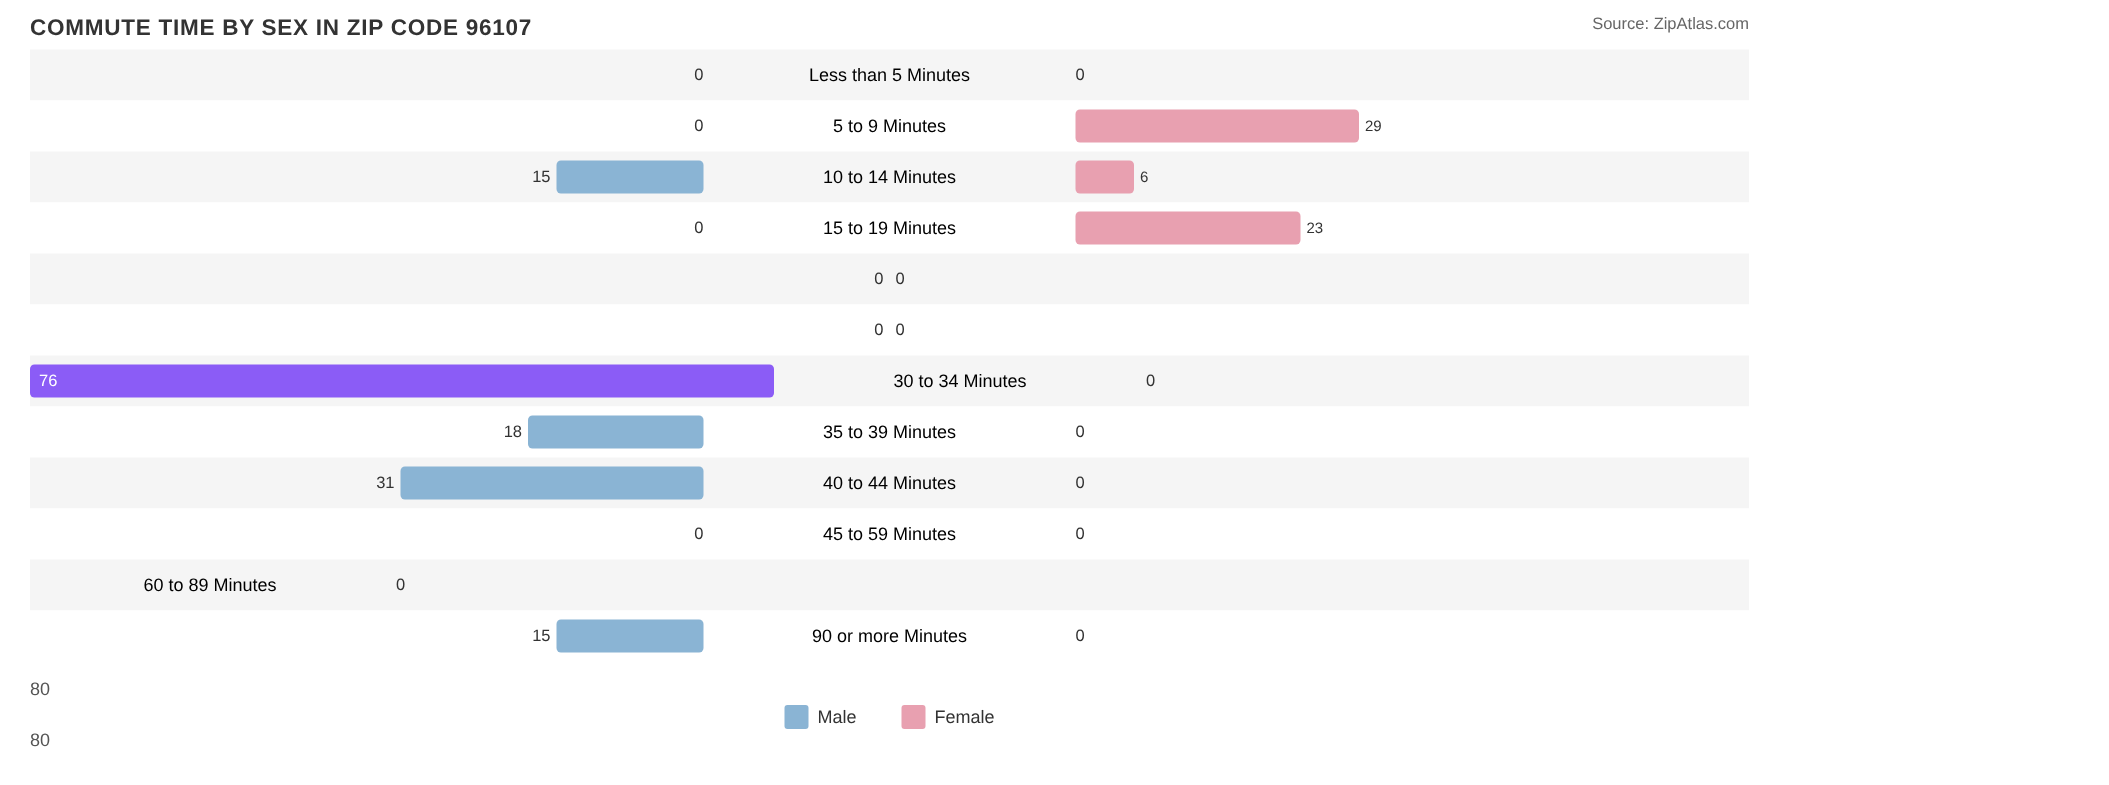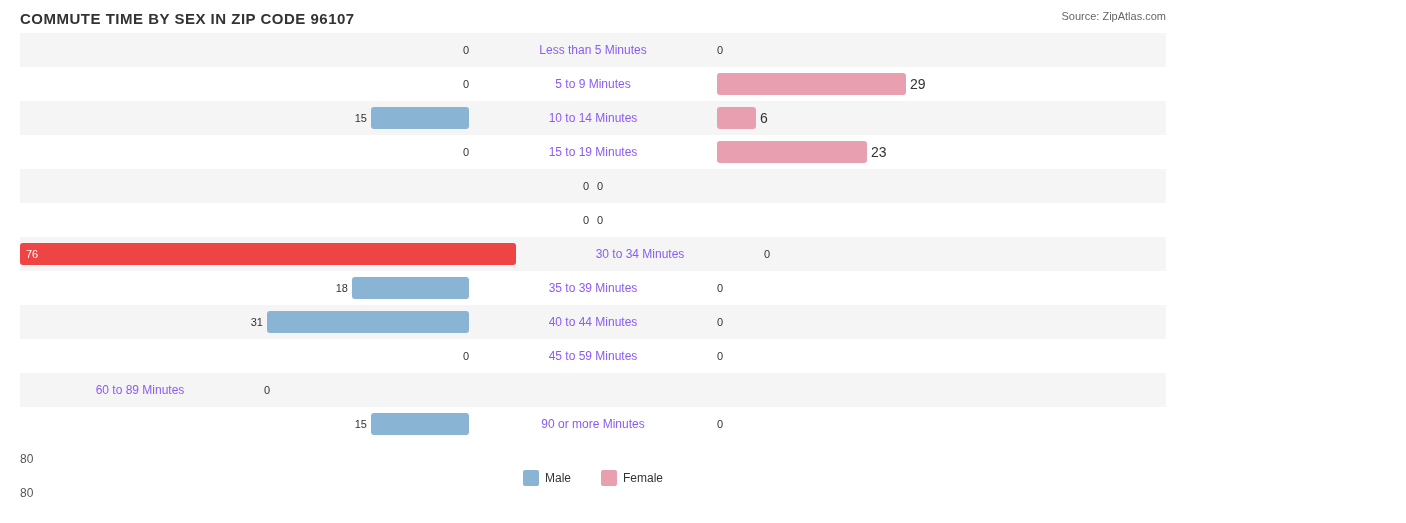--- a/index.html
+++ b/index.html
@@ -64,21 +64,21 @@
       align-items: center;
       justify-content: flex-start;
       padding-left: 4px;
       position: relative;
       height: 100%;
     }
     .label-center {
       width: 240px;
       text-align: center;
       font-size: 12px;
-      color: #8b5cf6;
+      color: #000000;
       flex-shrink: 0;
       z-index: 2;
     }
     .bar-male {
       height: 22px;
       background: #8ab4d4;
       border-radius: 3px;
       display: flex;
       align-items: center;
       justify-content: flex-start;
@@ -93,21 +93,21 @@
       justify-content: flex-end;
       position: relative;
     }
     .value-outside-left {
       font-size: 11px;
       color: #333;
       margin-right: 4px;
       white-space: nowrap;
     }
     .value-outside-right {
-      font-size: 14px;
+      font-size: 10px;
       color: #333;
       margin-left: 4px;
       white-space: nowrap;
     }
     .zero-label {
       font-size: 11px;
       color: #333;
       width: 12px;
       text-align: right;
     }
@@ -143,21 +143,21 @@
     .legend-box {
       width: 16px;
       height: 16px;
       border-radius: 2px;
     }
     .legend-male { background: #8ab4d4; }
     .legend-female { background: #e8a0b0; }
 
     
     .bar-76 {
-      background: #ef4444;
+      background: #8b5cf6;
     }
     .bar-value-inside {
       font-size: 11px;
       color: #fff;
       padding: 0 6px;
       white-space: nowrap;
     }
   </style>
 </head>
 <body>

